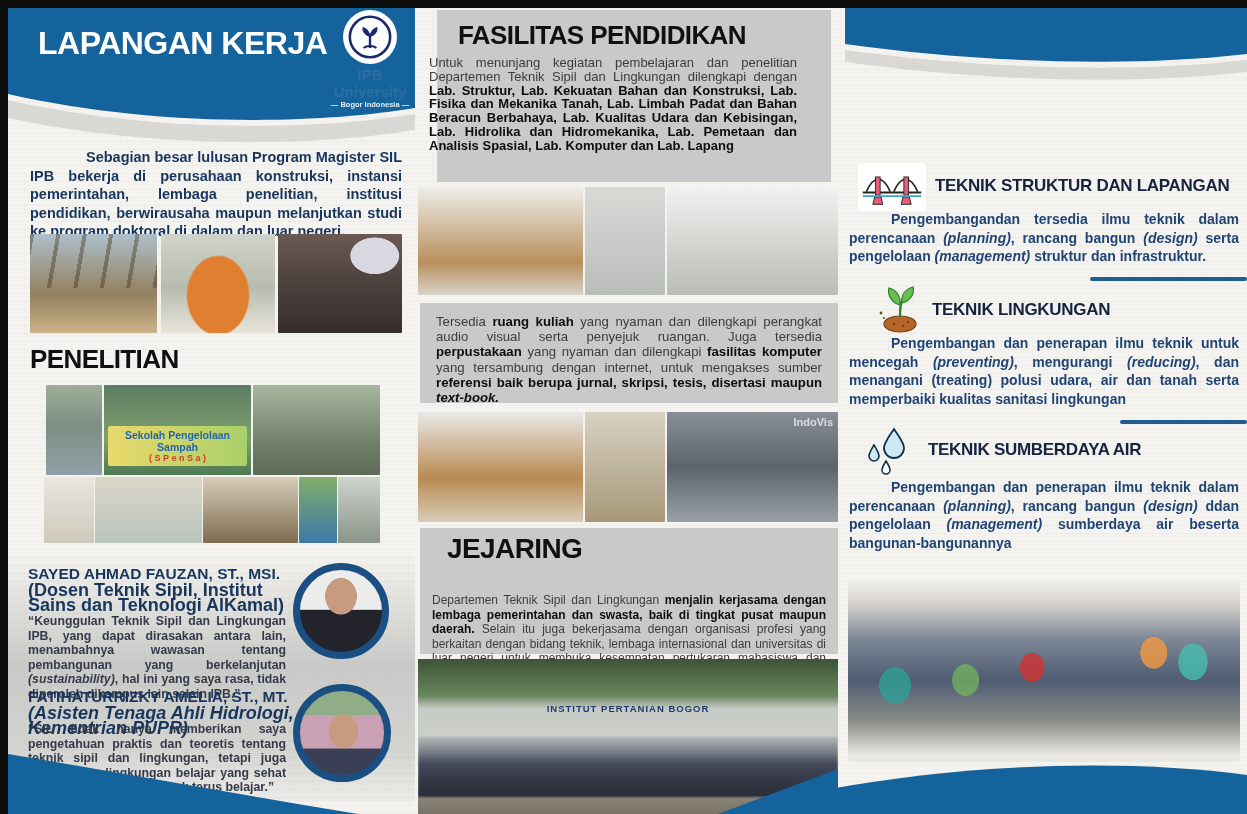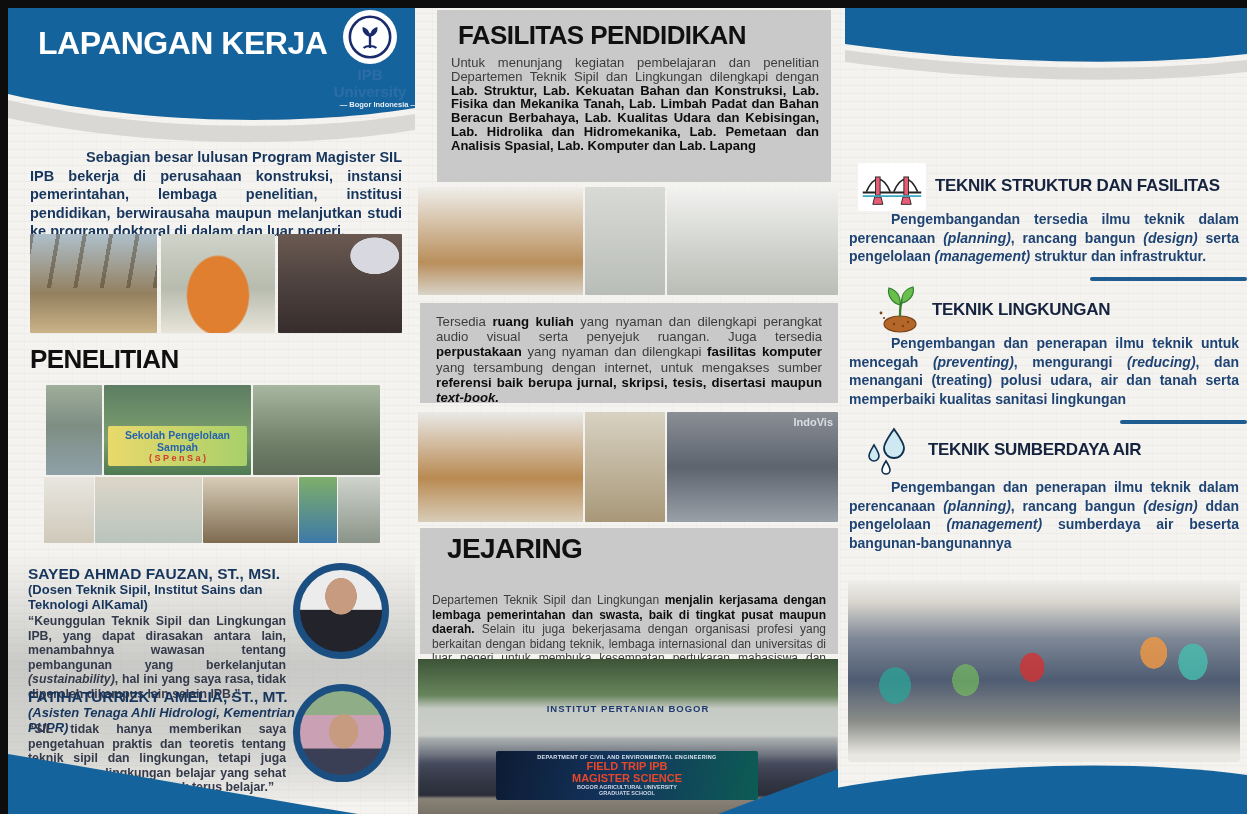--- a/index.html
+++ b/index.html
@@ -22,26 +22,26 @@
   .ph{position:absolute;border-radius:1px;}
   .graybox{position:absolute;background:#c9c9c9;}
 
   
   .lp-title{left:38px;top:26px;font-size:32px;line-height:34px;font-weight:700;
             letter-spacing:-0.5px;color:#ffffff;z-index:6;}
   .logo{left:322px;top:10px;width:96px;text-align:center;z-index:6;}
   .logo-circle{width:54px;height:54px;border-radius:50%;background:#fff;margin:0 auto;
                display:flex;align-items:center;justify-content:center;}
   .logo-name{font-size:15px;font-weight:700;color:#2d6da6;margin-top:2px;}
-  .logo-sub{font-size:7.5px;font-weight:700;color:#e9eef6;text-align:right;}
+  .logo-sub{font-size:7.5px;font-weight:700;color:#e9eef6;}
   .lp-intro{left:30px;top:148px;width:372px;font-size:14.5px;line-height:18.5px;
             font-weight:700;color:#17365d;text-align:justify;text-indent:56px;}
   .research-title{left:30px;top:344px;font-size:26px;}
   .tst-name{font-size:15.5px;font-weight:700;color:#17365d;}
-  .tst-role{font-size:13px;font-weight:700;color:#17365d;line-height:14.5px;}
+  .tst-role{font-size:18px;font-weight:700;color:#17365d;line-height:14.5px;}
   .tst-quote{font-size:12.3px;font-weight:700;color:#353a4b;line-height:14.6px;text-align:justify;}
   .tst-photo{position:absolute;border:7px solid #1b4f82;border-radius:50%;background:#e8e8e8;}
   .fade-bg{left:8px;top:552px;width:407px;height:250px;
     background:linear-gradient(180deg, rgba(190,192,190,0) 0%, rgba(165,168,166,0.55) 45%, rgba(150,154,152,0.35) 80%, rgba(180,182,180,0.1) 100%);}
   .spensa-banner{position:absolute;left:4px;right:4px;top:46%;background:linear-gradient(90deg,#ead96b,#a8d06a);
     text-align:center;padding:3px 2px;border-radius:2px;}
   .spensa-l1{font-size:10.5px;font-weight:700;color:#2563b0;}
   .spensa-l2{font-size:9px;font-weight:700;color:#d03a2a;}
 
   
@@ -177,21 +177,21 @@
 
     <svg class="abs" style="left:8px;top:740px;" width="392" height="74" viewBox="0 0 392 74">
       <path d="M0,14 C120,34 240,56 350,74 L0,74 Z" fill="#15639C"></path>
     </svg>
   </div>
 
   <div>
 
     <div class="graybox" style="left:437px;top:10px;width:394px;height:172px;"></div>
     <div class="abs h-cond fas-title">FASILITAS PENDIDIKAN</div>
-    <div class="abs body-mid" style="left:451px;top:56px;width:368px;">
+    <div class="abs body-mid" style="left:429px;top:56px;width:368px;">
       <span>Untuk menunjang kegiatan pembelajaran dan penelitian Departemen Teknik Sipil dan Lingkungan dilengkapi dengan </span><b>Lab. Struktur, Lab. Kekuatan Bahan dan Konstruksi, Lab. Fisika dan Mekanika Tanah, Lab. Limbah Padat dan Bahan Beracun Berbahaya, Lab. Kualitas Udara dan Kebisingan, Lab. Hidrolika dan Hidromekanika, Lab. Pemetaan dan Analisis Spasial, Lab. Komputer dan Lab. Lapang</b>
     </div>
 
     <div class="ph sc-chem" style="left:418px;top:187px;width:165px;height:108px;"></div>
     <div class="ph sc-distill" style="left:585px;top:187px;width:80px;height:108px;"></div>
     <div class="ph sc-flume" style="left:667px;top:187px;width:171px;height:108px;"></div>
 
     <div class="graybox" style="left:420px;top:303px;width:418px;height:100px;"></div>
     <div class="abs body-mid" style="left:436px;top:314px;width:386px;font-size:13.2px;line-height:15.2px;">
       <span>Tersedia </span><b>ruang kuliah</b><span> yang nyaman dan dilengkapi perangkat audio visual serta penyejuk ruangan. Juga tersedia </span><b>perpustakaan</b><span> yang nyaman dan dilengkapi </span><b>fasilitas komputer</b><span> yang tersambung dengan internet, untuk mengakses sumber </span><b>referensi baik berupa jurnal, skripsi, tesis, disertasi maupun </b><b class="it">text-book.</b>
@@ -205,27 +205,20 @@
 
     <div class="graybox" style="left:420px;top:528px;width:418px;height:126px;"></div>
     <div class="abs h-cond jej-title">JEJARING</div>
     <div class="abs body-mid" style="left:432px;top:560px;width:394px;font-size:12px;line-height:14.6px;margin-top:33px;">
       <span>Departemen Teknik Sipil dan Lingkungan </span><b>menjalin kerjasama dengan lembaga pemerintahan dan swasta, baik di tingkat pusat maupun daerah.</b><span> Selain itu juga bekerjasama dengan organisasi profesi yang berkaitan dengan bidang teknik, lembaga internasional dan universitas di luar negeri untuk membuka kesempatan pertukaran mahasiswa dan peneliti.</span>
     </div>
 
     <div class="bus">
       <div class="bus-label">INSTITUT PERTANIAN BOGOR</div>
       <div class="crowd"></div>
-      <div class="banner">
-        <div class="banner-top">DEPARTMENT OF CIVIL AND ENVIRONMENTAL ENGINEERING</div>
-        <div class="banner-l1">FIELD TRIP IPB</div>
-        <div class="banner-l2">MAGISTER SCIENCE</div>
-        <div class="banner-s1">BOGOR AGRICULTURAL UNIVERSITY</div>
-        <div class="banner-s2">GRADUATE SCHOOL</div>
-      </div>
       <svg width="420" height="155" viewBox="0 0 420 155" style="position:absolute;left:0;top:0;">
         <path d="M300,155 L420,110 L420,155 Z" fill="#15639C"></path>
       </svg>
     </div>
   </div>
 
   <div>
     <svg class="abs" style="left:845px;top:8px;" width="402" height="80" viewBox="0 0 402 80">
       <path d="M0,0 H402 V46 C280,60 130,54 0,36 Z" fill="#15639C"></path>
       <path d="M0,42 C130,60 280,66 402,52 L402,64 C280,78 130,72 0,54 Z" fill="#d9d8d4"></path>
@@ -239,21 +232,21 @@
         <path d="M6,28 C14,10 24,10 32,28" stroke="#222" stroke-width="1.8" fill="none"></path>
         <path d="M36,28 C44,10 54,10 62,28" stroke="#222" stroke-width="1.8" fill="none"></path>
         <line x1="2" y1="29" x2="66" y2="29" stroke="#222" stroke-width="2.4"></line>
         <rect x="16" y="12" width="5" height="20" fill="#e85d75" stroke="#222" stroke-width="1"></rect>
         <rect x="47" y="12" width="5" height="20" fill="#e85d75" stroke="#222" stroke-width="1"></rect>
         <path d="M15,34 h7 l2,8 h-11 Z" fill="#e85d75" stroke="#222" stroke-width="1"></path>
         <path d="M46,34 h7 l2,8 h-11 Z" fill="#e85d75" stroke="#222" stroke-width="1"></path>
         <line x1="2" y1="33" x2="66" y2="33" stroke="#3aa8c0" stroke-width="2"></line>
       </svg>
     </div>
-    <div class="abs sec-title" style="left:935px;top:176px;">TEKNIK STRUKTUR DAN FASILITAS</div>
+    <div class="abs sec-title" style="left:935px;top:176px;">TEKNIK STRUKTUR DAN LAPANGAN</div>
     <div class="abs body-right" style="left:849px;top:210px;width:390px;text-indent:42px;">
       <span>Pengembangandan tersedia ilmu teknik dalam perencanaan </span><span class="it">(planning)</span><span>, rancang bangun </span><span class="it">(design)</span><span> serta pengelolaan </span><span class="it">(management)</span><span> struktur dan infrastruktur.</span>
     </div>
     <div class="divider" style="left:1090px;top:277px;width:157px;"></div>
 
     <div class="abs" style="left:872px;top:283px;">
       <svg width="56" height="50" viewBox="0 0 56 50">
         <ellipse cx="28" cy="41" rx="16" ry="8" fill="#b5672a" stroke="#7a4316" stroke-width="1.2"></ellipse>
         <circle cx="22" cy="41" r="1.2" fill="#7a4316"></circle>
           <circle cx="31" cy="43" r="1.2" fill="#7a4316"></circle>

